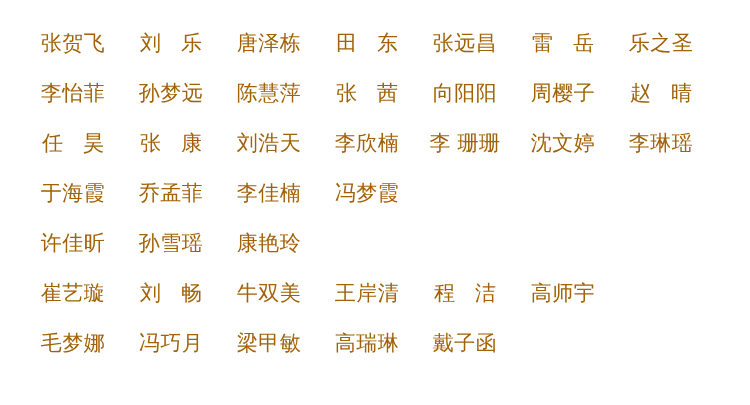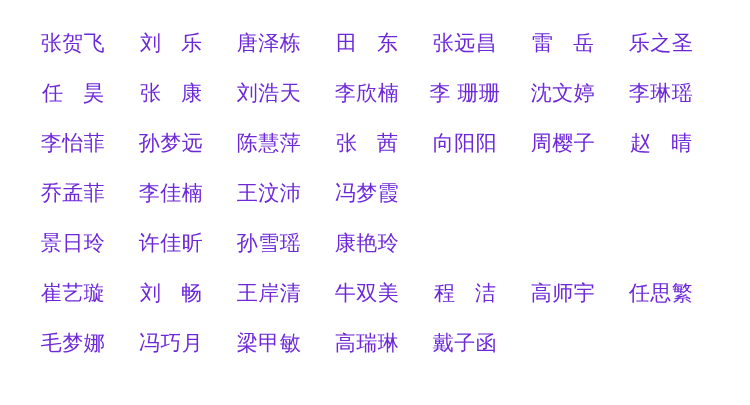--- a/index.html
+++ b/index.html
@@ -27,21 +27,21 @@
     justify-content: flex-start;
     align-items: center;
     height: 50px;
   }
   .name-cell {
     font-size: 21px;
     line-height: 50px;
     letter-spacing: 0.5px;
     white-space: nowrap;
     text-align: center;
-    color: #6d28d9;
+    color: #a16207;
     width: 98px;
     flex: 0 0 98px;
   }
   
   .name-cell.spaced {
     letter-spacing: 7px;
     text-indent: 7px;
   }
 </style>
 </head>
@@ -51,57 +51,55 @@
     <div class="name-row">
       <div class="name-cell">张贺飞</div>
       <div class="name-cell spaced">刘 乐</div>
       <div class="name-cell">唐泽栋</div>
       <div class="name-cell spaced">田 东</div>
       <div class="name-cell">张远昌</div>
       <div class="name-cell spaced">雷 岳</div>
       <div class="name-cell">乐之圣</div>
     </div>
     <div class="name-row">
+      <div class="name-cell">李怡菲</div>
+      <div class="name-cell">孙梦远</div>
+      <div class="name-cell">陈慧萍</div>
+      <div class="name-cell spaced">张 茜</div>
+      <div class="name-cell">向阳阳</div>
+      <div class="name-cell">周樱子</div>
+      <div class="name-cell spaced">赵 晴</div>
+    </div>
+    <div class="name-row">
       <div class="name-cell spaced">任 昊</div>
       <div class="name-cell spaced">张 康</div>
       <div class="name-cell">刘浩天</div>
       <div class="name-cell">李欣楠</div>
       <div class="name-cell">李 珊珊</div>
       <div class="name-cell">沈文婷</div>
       <div class="name-cell">李琳瑶</div>
     </div>
     <div class="name-row">
-      <div class="name-cell">李怡菲</div>
-      <div class="name-cell">孙梦远</div>
-      <div class="name-cell">陈慧萍</div>
-      <div class="name-cell spaced">张 茜</div>
-      <div class="name-cell">向阳阳</div>
-      <div class="name-cell">周樱子</div>
-      <div class="name-cell spaced">赵 晴</div>
-    </div>
-    <div class="name-row">
+      <div class="name-cell">于海霞</div>
       <div class="name-cell">乔孟菲</div>
       <div class="name-cell">李佳楠</div>
-      <div class="name-cell">王汶沛</div>
       <div class="name-cell">冯梦霞</div>
     </div>
     <div class="name-row">
-      <div class="name-cell">景日玲</div>
       <div class="name-cell">许佳昕</div>
       <div class="name-cell">孙雪瑶</div>
       <div class="name-cell">康艳玲</div>
     </div>
     <div class="name-row">
       <div class="name-cell">崔艺璇</div>
       <div class="name-cell spaced">刘 畅</div>
+      <div class="name-cell">牛双美</div>
       <div class="name-cell">王岸清</div>
-      <div class="name-cell">牛双美</div>
       <div class="name-cell spaced">程 洁</div>
       <div class="name-cell">高师宇</div>
-      <div class="name-cell">任思繁</div>
     </div>
     <div class="name-row">
       <div class="name-cell">毛梦娜</div>
       <div class="name-cell">冯巧月</div>
       <div class="name-cell">梁甲敏</div>
       <div class="name-cell">高瑞琳</div>
       <div class="name-cell">戴子函</div>
     </div>
   </div>
 

